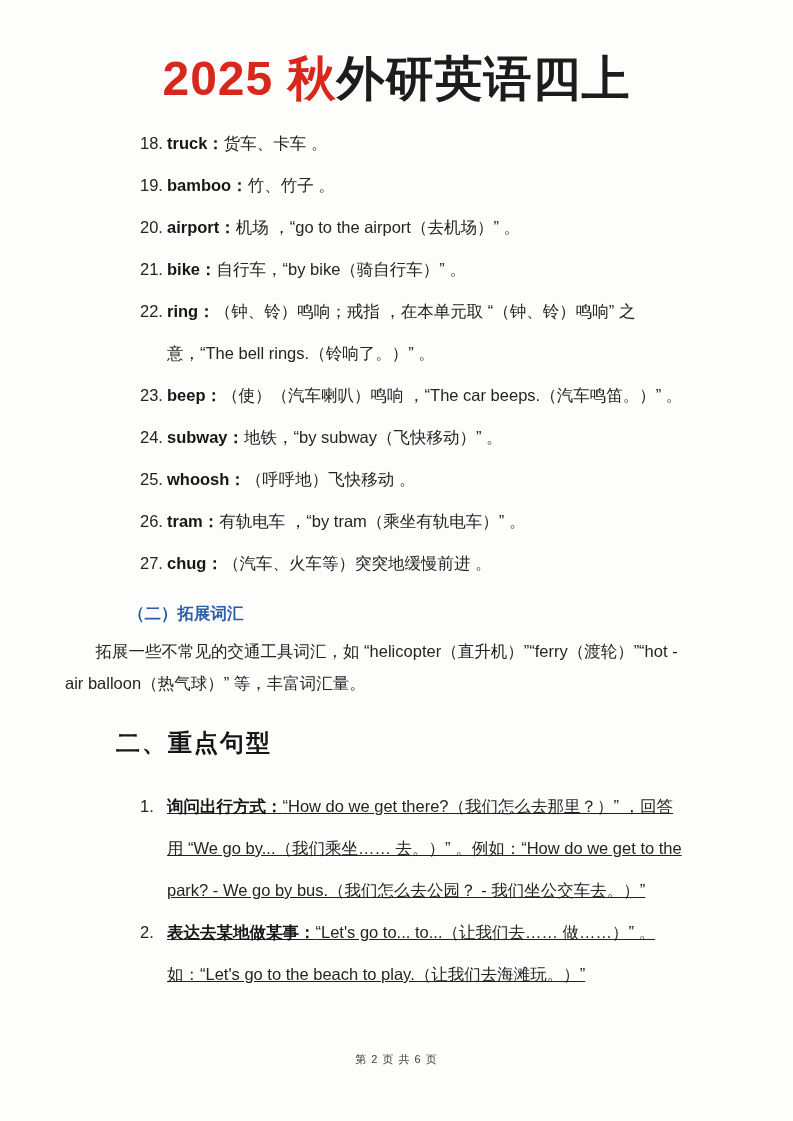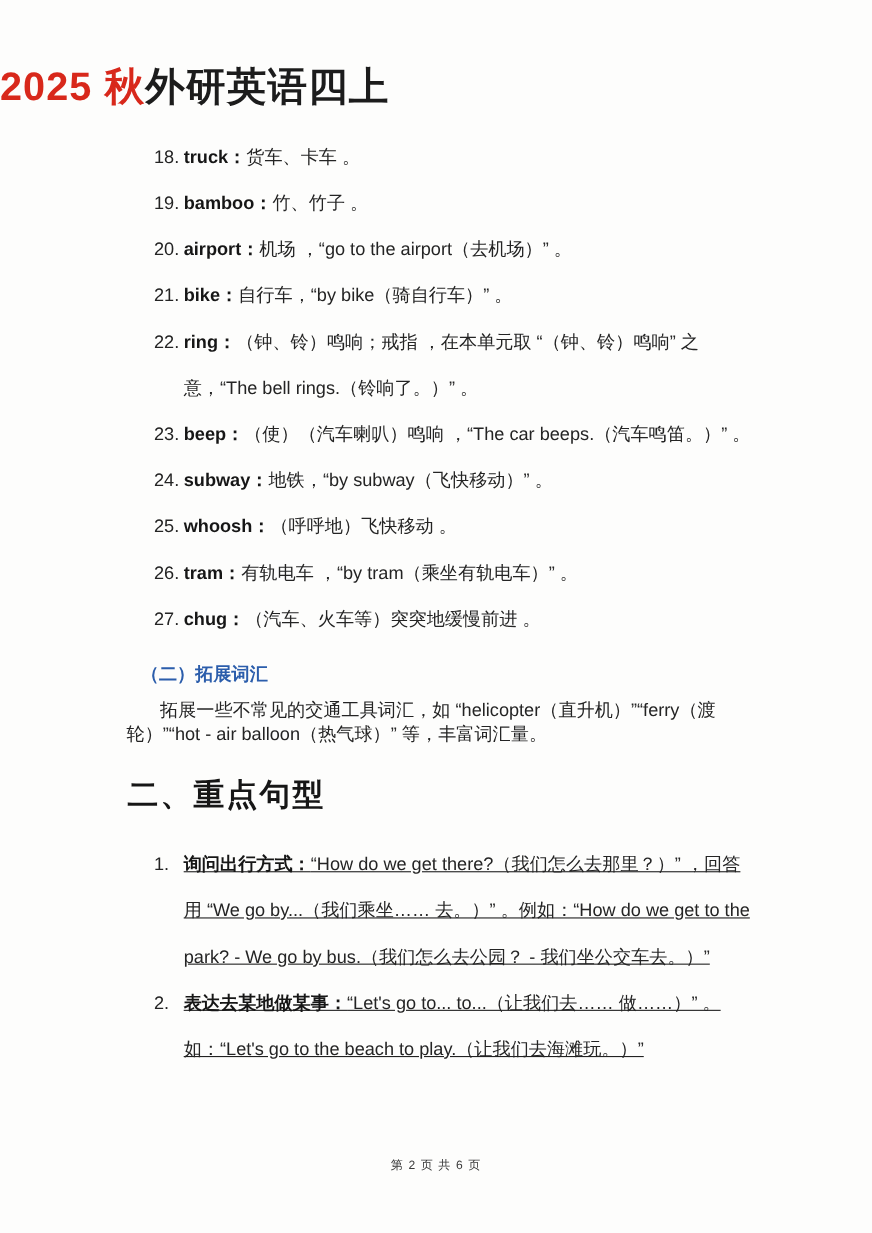--- a/index.html
+++ b/index.html
@@ -13,21 +13,22 @@
     padding-top: 56px;
     color: #212121;
     font-family: "Liberation Sans", sans-serif;
     background:
       radial-gradient(130% 115% at 50% 46%, rgba(255,255,255,0) 62%, rgba(190,188,184,0.22) 100%),
       #fdfdfc;
     overflow: hidden;
   }
   h1.doc-title {
     margin: 0;
-    font-size: 36px;
+    text-align: center;
+    font-size: 48px;
     line-height: 46px;
     font-weight: 700;
     color: #1c1c1c;
     letter-spacing: 1px;
   }
   h1.doc-title .red { color: #d8281b; }
   .vocab-list { margin: 20px 108px 0 140px; }
   .hang-item {
     margin: 0;
     padding-left: 27px;
@@ -43,29 +44,29 @@
   }
   .hang-item .term, .hang-item .label { font-weight: 700; color: #161616; }
   .sub-heading {
     margin: 16px 0 0 128px;
     font-size: 16.5px;
     line-height: 26px;
     font-weight: 700;
     color: #2b5dab;
   }
   .expand-para {
-    margin: 9px 112px 0 115px;
+    margin: 9px 112px 0 65px;
     font-size: 16.5px;
-    line-height: 22px;
+    line-height: 32px;
     text-indent: 1.85em;
     color: #242424;
   }
   h2.section-heading {
     margin: 26px 0 0 116px;
-    font-size: 28px;
+    font-size: 24px;
     line-height: 36px;
     font-weight: 700;
     color: #161616;
     letter-spacing: 2px;
   }
   .sentence-list { margin: 24px 108px 0 140px; text-decoration: underline; }
   .page-footer {
     position: absolute;
     left: 0; right: 0;
     bottom: 54px;

